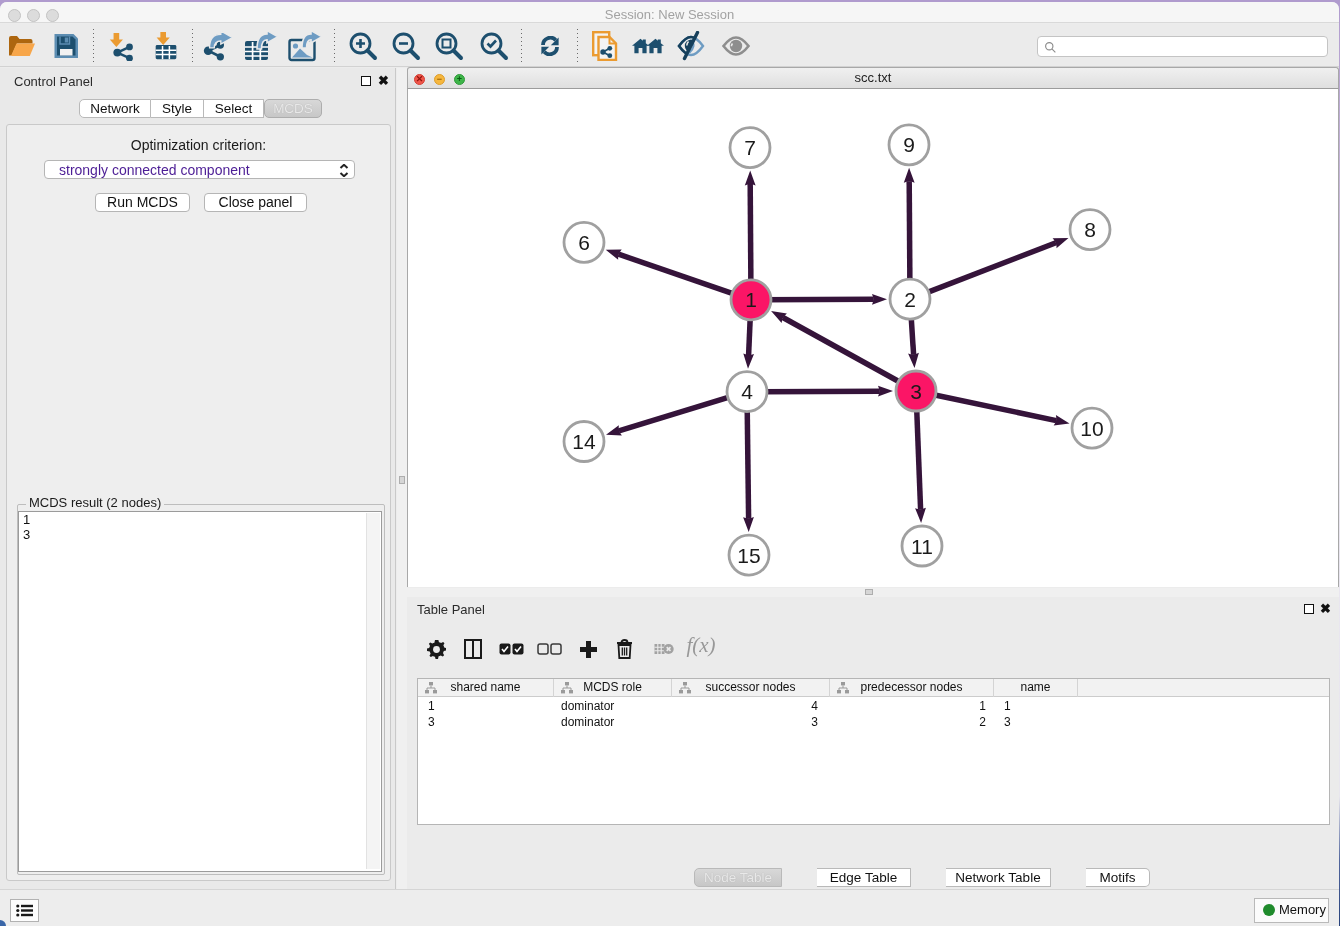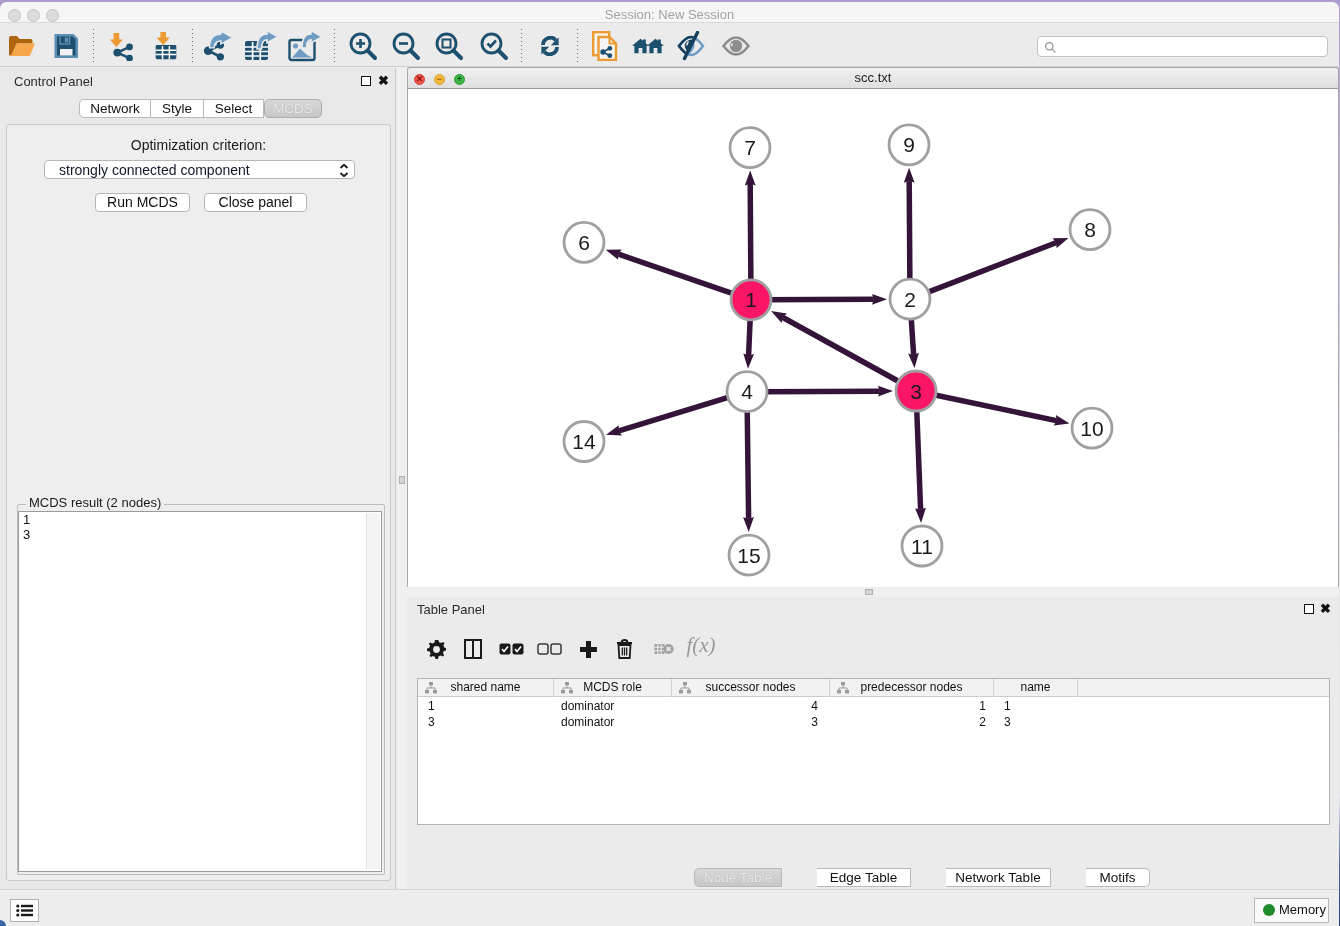--- a/index.html
+++ b/index.html
@@ -40,21 +40,21 @@
 .tab { height:19px; background:#fff; border:1px solid #b9b9b9; border-left:none;
   font-size:13.5px; color:#111; display:flex; align-items:center; justify-content:center; }
 .tab.first { border-left:1px solid #b9b9b9; border-radius:5px 0 0 5px; }
 .tab.sel { background:linear-gradient(#d8d8d8,#c7c7c7); color:#e9e9e9;
   border-radius:5px; border:1px solid #adadad; text-shadow:0 0 1px #a8a8a8; }
 
 #cpcontent { position:absolute; left:6px; top:56px; width:385px; height:757px;
   background:#eeeeee; border:1px solid #c9c9c9; border-radius:3px; }
 #optlabel { position:absolute; top:12px; width:100%; text-align:center; font-size:14px; color:#1a1a1a; }
 #dropdown { position:absolute; left:37px; top:35px; width:311px; height:19px;
-  background:#fff; border:1px solid #b5b5b5; border-radius:4px; font-size:14px; color:#0f172a; }
+  background:#fff; border:1px solid #b5b5b5; border-radius:4px; font-size:14px; color:#4c1d95; }
 #dropdown span { position:absolute; left:14px; top:1px; }
 #dropdown svg { position:absolute; right:5px; top:3px; }
 .btn { position:absolute; top:68px; height:19px; background:#fff; border:1px solid #b5b5b5;
   border-radius:4px; font-size:14px; color:#111; text-align:center; line-height:17px; }
 #btnrun { left:88px; width:95px; }
 #btnclose { left:197px; width:103px; }
 
 #fieldset { position:absolute; left:10px; top:379px; width:368px; height:371px; }
 #fslegend { position:absolute; left:9px; top:-9px; background:#eeeeee; padding:0 3px;
   font-size:13px; color:#1a1a1a; }

